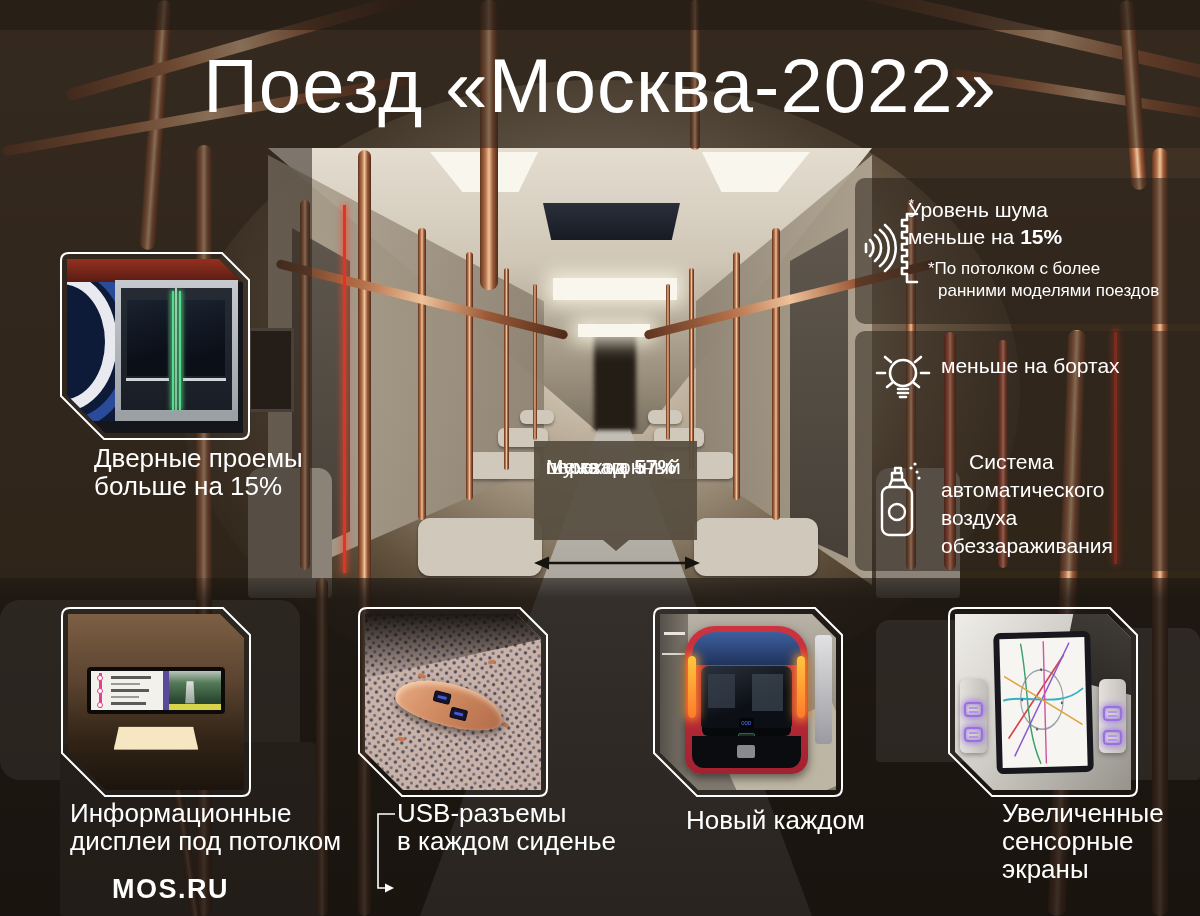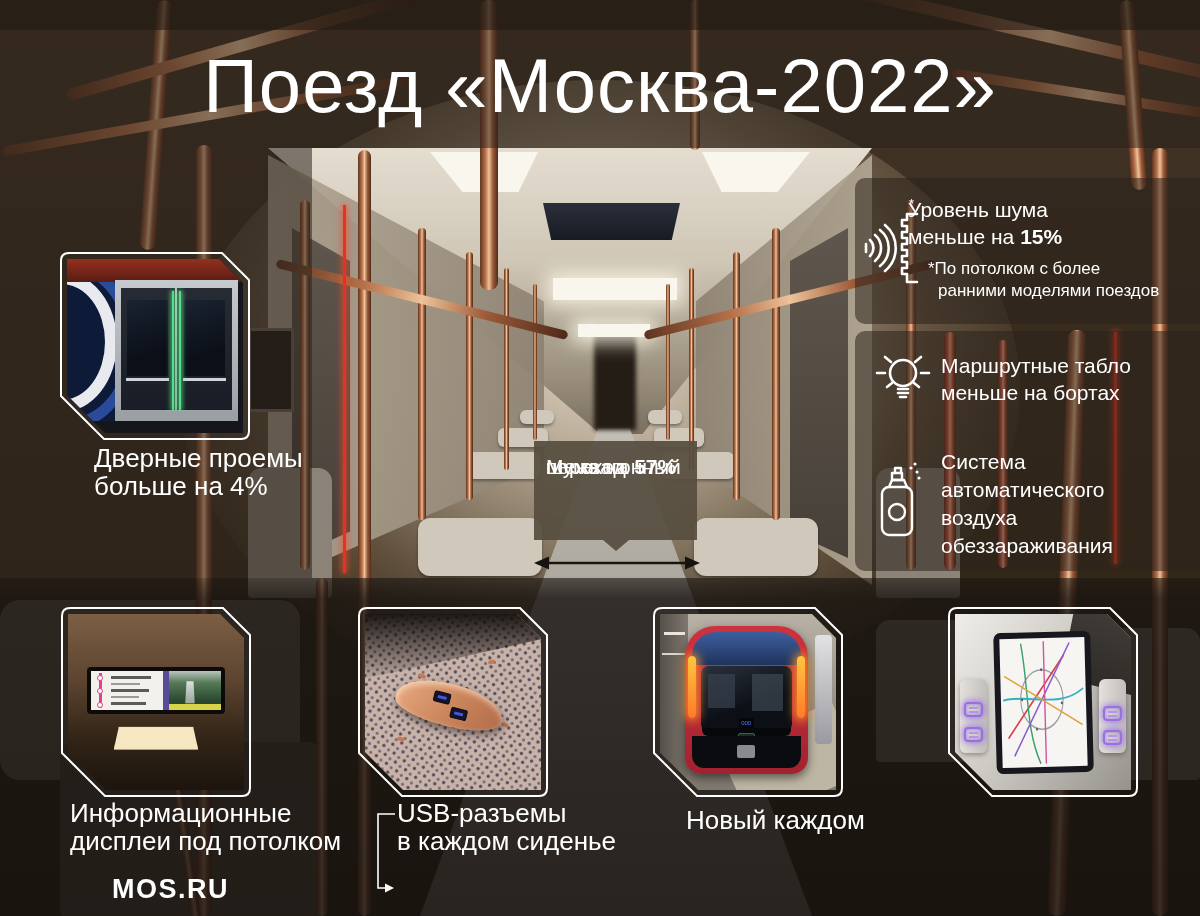--- a/index.html
+++ b/index.html
@@ -227,41 +227,40 @@
         <path d="M28 51 h6"></path>
       <path d="M5 27 h8"></path>
         <path d="M49 27 h8"></path>
       <path d="M13 11 l6 5"></path>
         <path d="M49 11 l-6 5"></path>
       <path d="M15 41 l5 -4"></path>
         <path d="M47 41 l-5 -4"></path>
     </g>
   </svg>
   <div style="left:941px;top:352px;">
-    <div class="t21" style="position:static;">Маршрутные табло</div>
     <div class="t21" style="position:static;">меньше на бортах</div>
   </div>
 
   <svg style="left:874px;top:460px;" width="52" height="82" viewBox="0 0 52 82">
     <g stroke="#fff" stroke-width="2.4" fill="none" stroke-linecap="round" stroke-linejoin="round">
       <rect x="8" y="27" width="30" height="48" rx="7"></rect>
       <circle cx="23" cy="52" r="8"></circle>
       <path d="M15 27 l3 -7 h12 l3 7"></path>
       <rect x="18" y="13" width="10" height="7"></rect>
       <path d="M21 13 v-5 h6 v5"></path>
     </g>
     <g fill="#fff">
       <circle cx="37" cy="8" r="1.6"></circle>
         <circle cx="43" cy="12" r="1.6"></circle>
       <circle cx="45" cy="18" r="1.6"></circle>
         <circle cx="41" cy="4" r="1.6"></circle>
     </g>
   </svg>
   <div style="left:941px;top:448px;">
-    <div class="t21" style="position:static;line-height:28px;">Система</div>
+    <div class="t21" style="position:static;line-height:28px;margin-left:28px;">Система</div>
     <div class="t21" style="position:static;line-height:28px;">автоматического</div>
     <div class="t21" style="position:static;line-height:28px;">воздуха</div>
     <div class="t21" style="position:static;line-height:28px;">обеззараживания</div>
   </div>
 
   <div class="gbox">
     <span class="gline">Межвагонный</span>
     <span class="gline">переход</span>
     <span class="gline"><span style="position:static;">шума на </span><span class="bold" style="position:static;">57%</span></span>
     <div class="tri"></div>
@@ -291,21 +290,21 @@
       <div class="dp-green" style="left:47%;"></div>
       <div class="dp-green" style="left:52%;"></div>
       <div class="dp-floor"></div>
     </div>
   </div>
   <svg class="frame-svg" style="left:60px;top:252px;" width="190" height="188" viewBox="0 0 190 188">
     <path d="M9 1 H162 L189 28 V179 Q189 187 181 187 H44 L1 144 V9 Q1 1 9 1 Z" stroke="#fff" stroke-width="2" fill="none"></path>
   </svg>
   <div style="left:94px;top:444px;">
     <div class="t22 cap" style="position:static;">Дверные проемы</div>
-    <div class="t22 cap" style="position:static;">больше на 4%</div>
+    <div class="t22 cap" style="position:static;">больше на 15%</div>
   </div>
 
   <div class="tile-content" style="left:68px;top:614px;width:176px;height:176px;">
     <div class="t1-bg"></div>
     <div class="t1-disp">
       <div class="t1-map">
         <div style="left:10%;top:6%;width:3px;height:88%;background:#e0428a;"></div>
         <div style="left:8%;top:10%;width:6px;height:6px;border-radius:50%;border:1.5px solid #e0428a;background:#fff;"></div>
         <div style="left:8%;top:44%;width:6px;height:6px;border-radius:50%;border:1.5px solid #e0428a;background:#fff;"></div>
         <div style="left:8%;top:78%;width:6px;height:6px;border-radius:50%;border:1.5px solid #e0428a;background:#fff;"></div>
@@ -422,16 +421,21 @@
     <div class="usbic" style="right:5%;top:52%;">
         <i></i>
       </div>
     <div class="usbic" style="right:5%;top:66%;">
         <i></i>
       </div>
   </div>
   <svg class="frame-svg" style="left:948px;top:607px;" width="190" height="190" viewBox="0 0 190 190">
     <path d="M9 1 H162 L189 28 V181 Q189 189 181 189 H44 L1 146 V9 Q1 1 9 1 Z" stroke="#fff" stroke-width="2" fill="none"></path>
   </svg>
+  <div style="left:1002px;top:799px;">
+    <div class="t22 cap" style="position:static;">Увеличенные</div>
+    <div class="t22 cap" style="position:static;">сенсорные</div>
+    <div class="t22 cap" style="position:static;">экраны</div>
+  </div>
 
   <div class="brand">MOS.RU</div>
 
 </div>
 
 </body></html>

